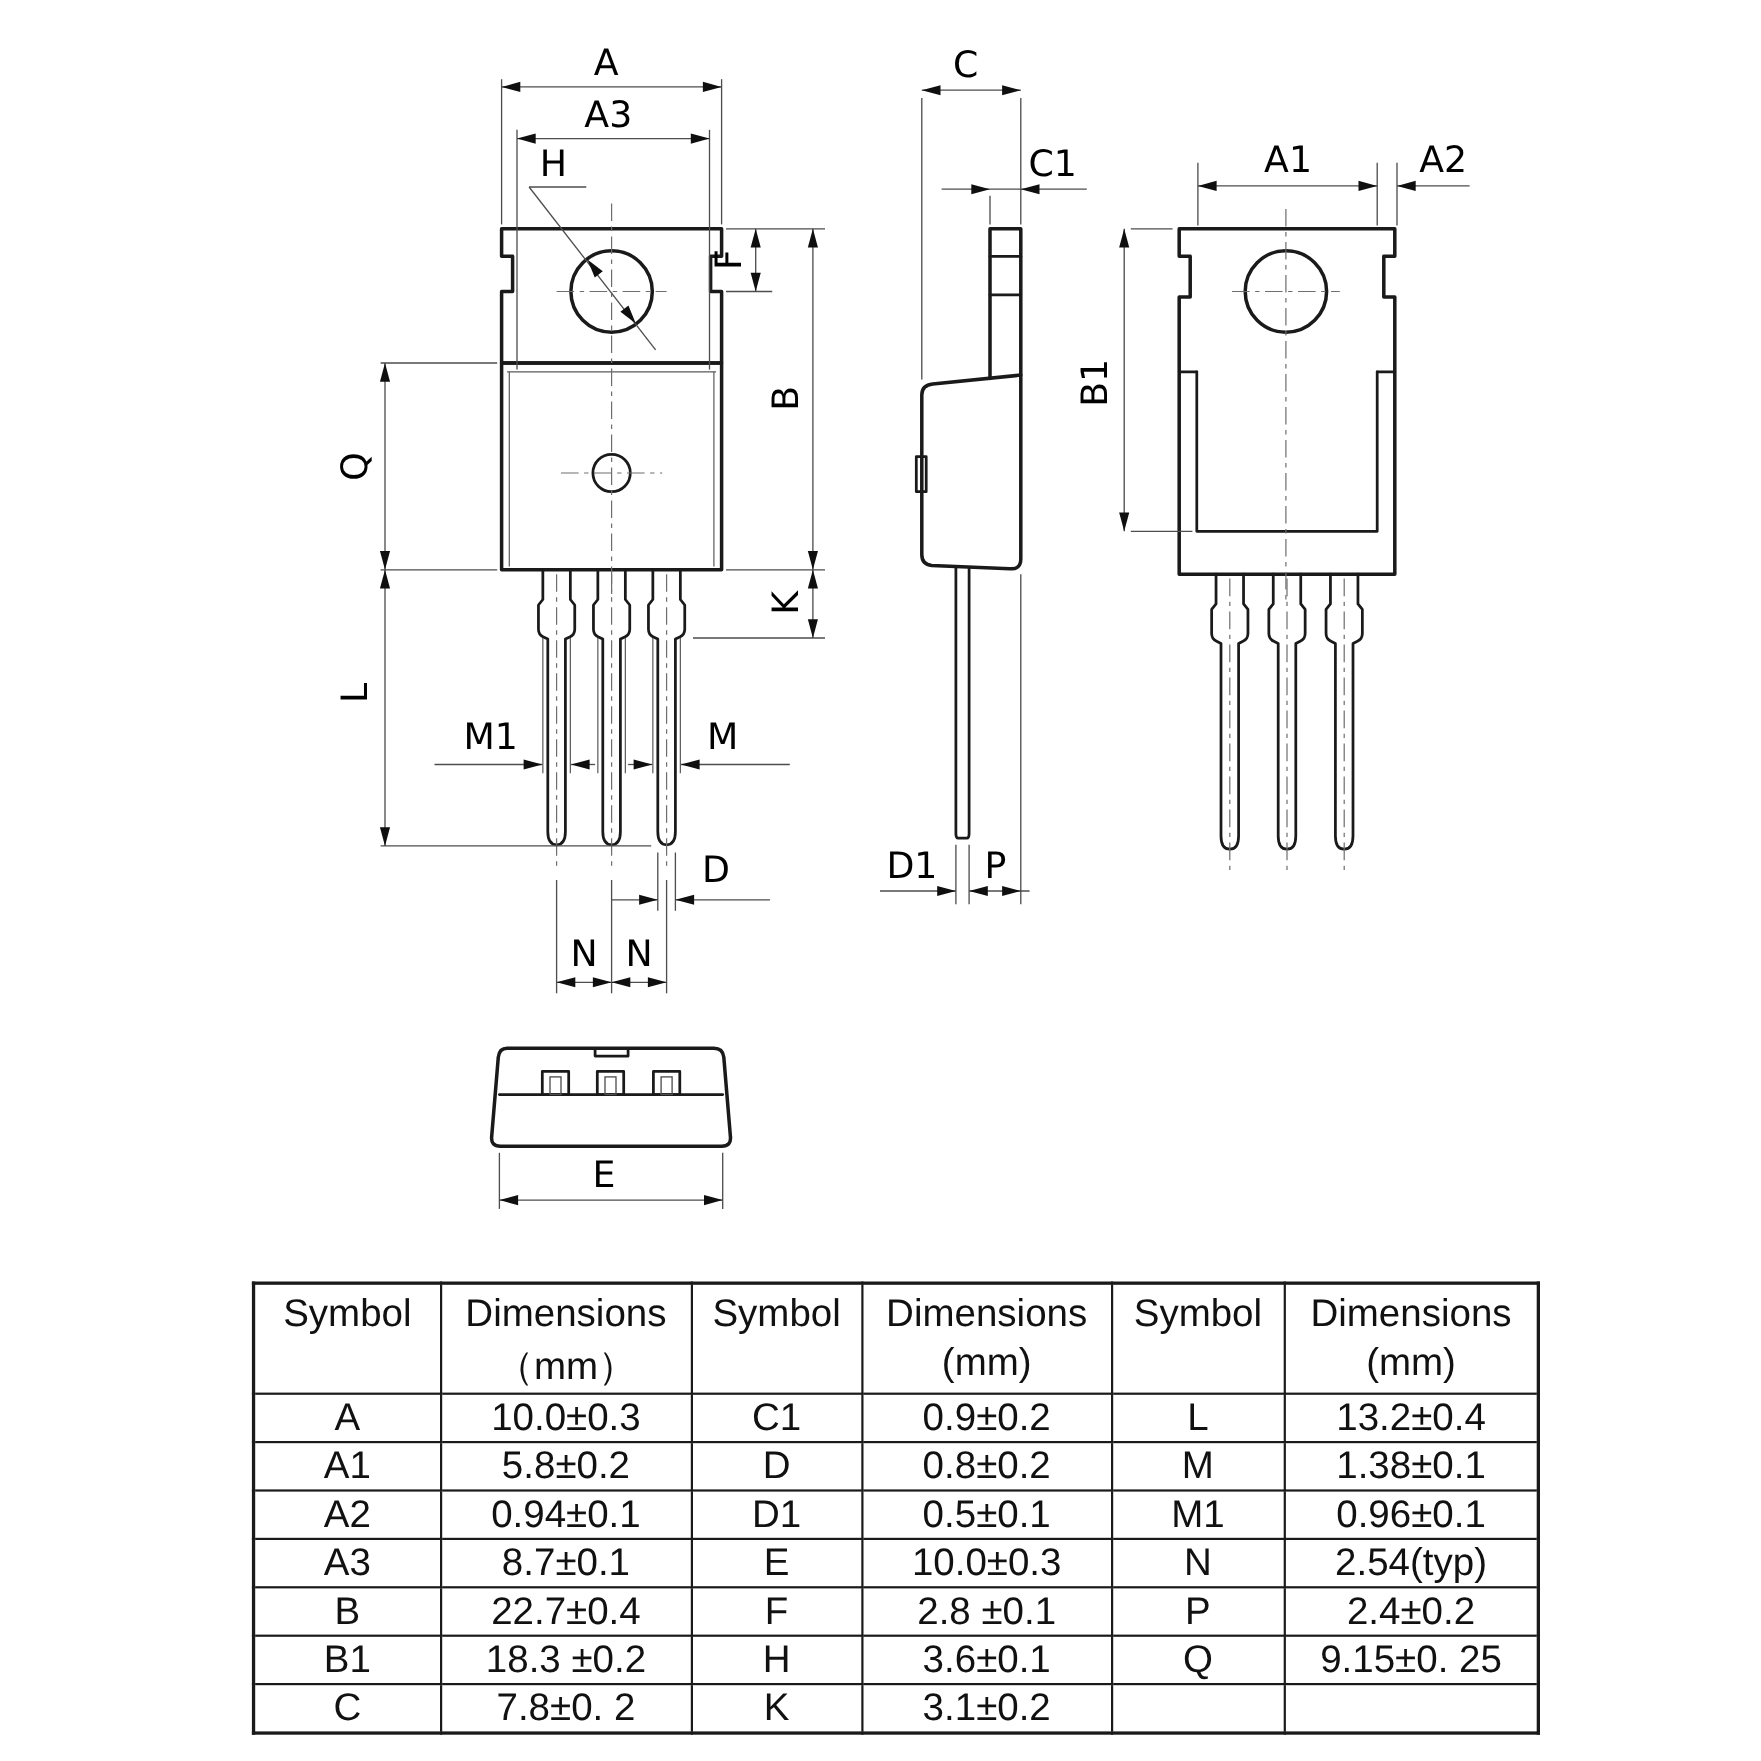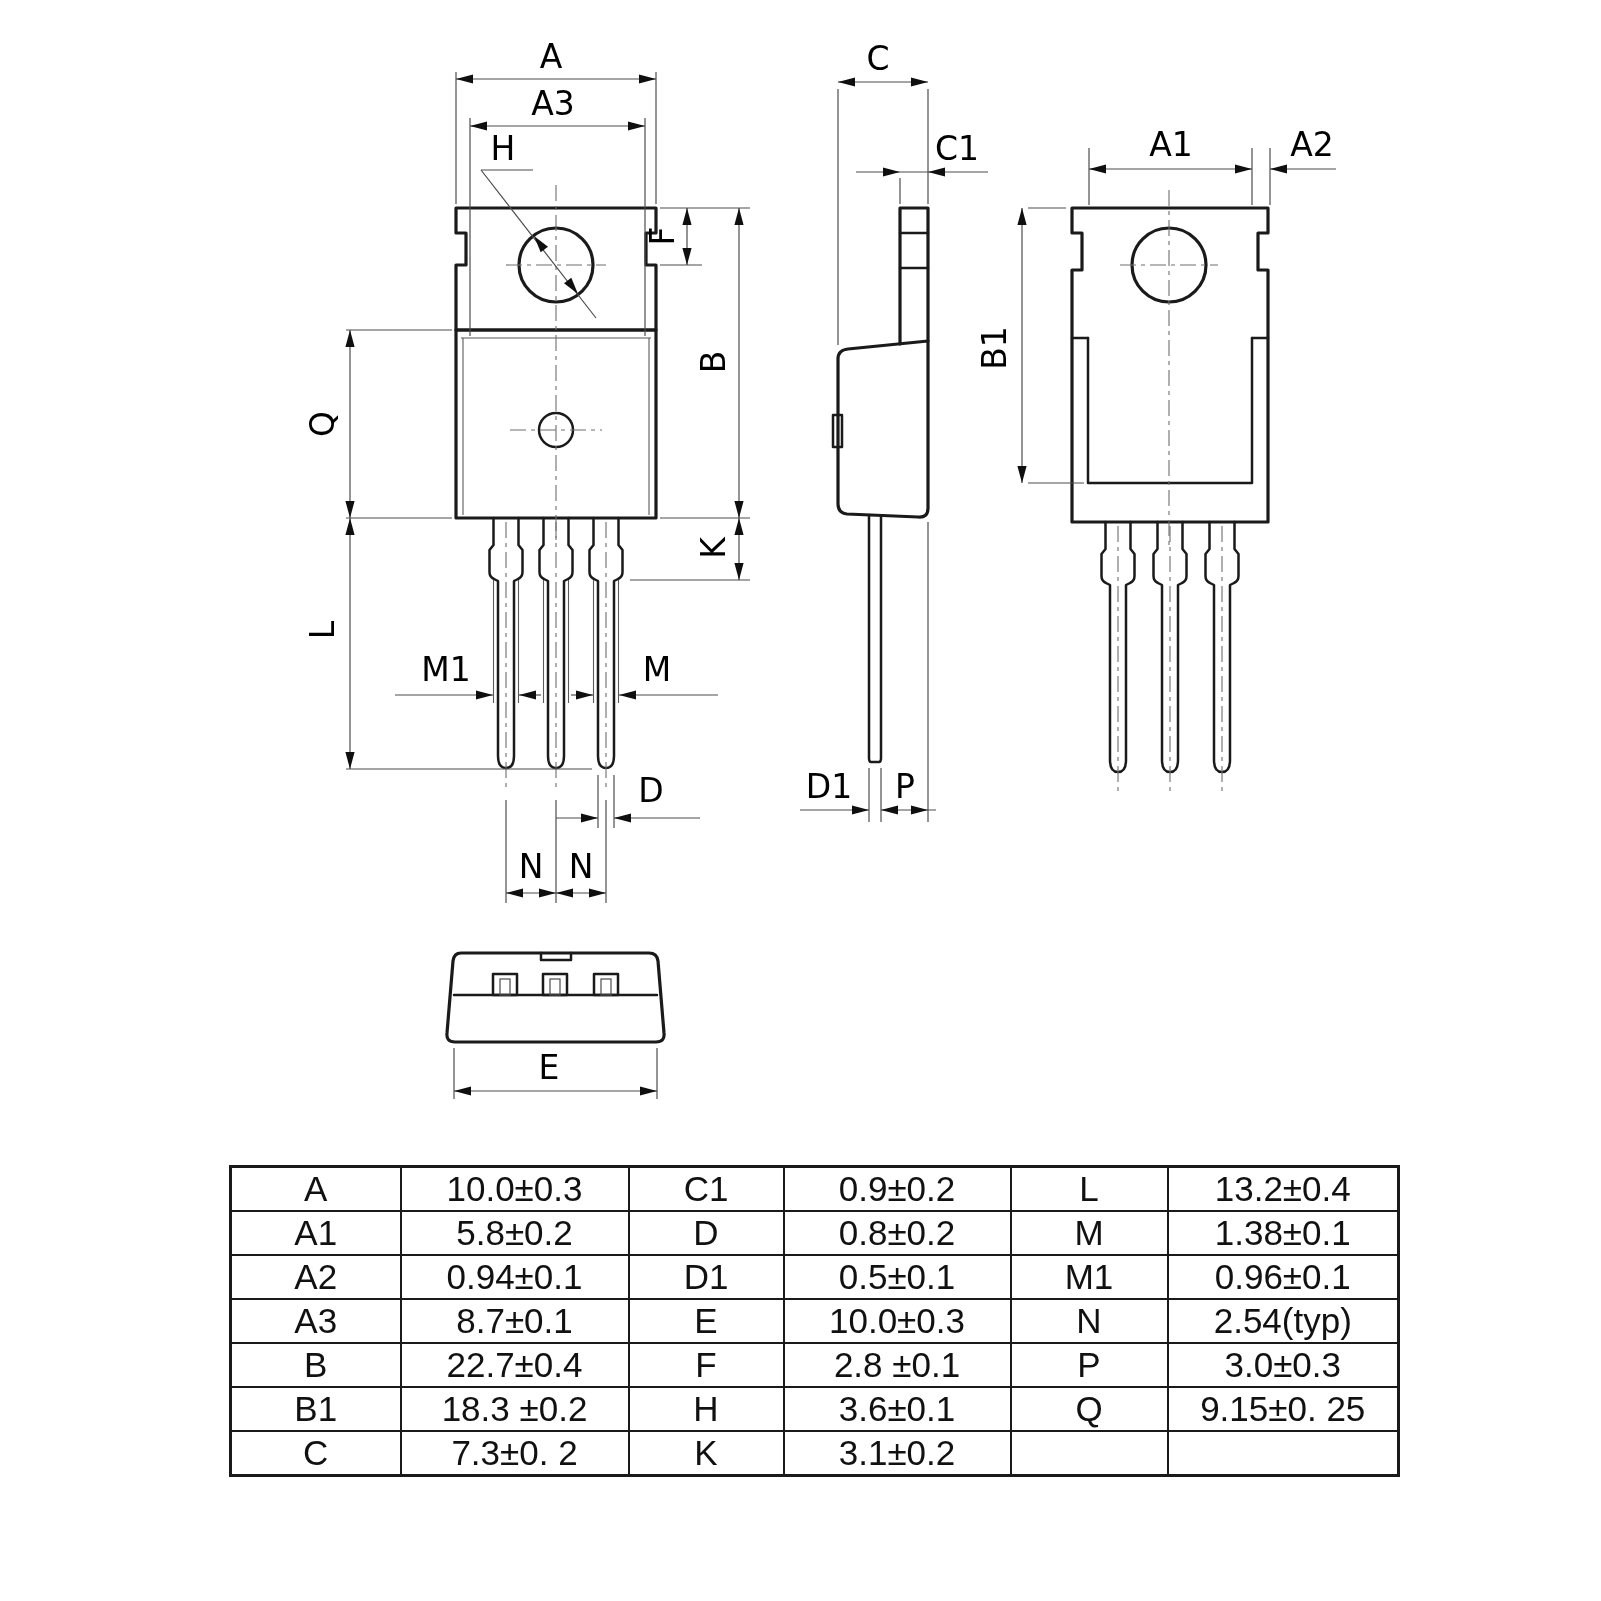--- a/index.html
+++ b/index.html
@@ -278,20 +278,43 @@
 <table id="dimtable">
   <colgroup>
     <col style="width:170px">
         <col style="width:228px">
         <col style="width:155px">
     <col style="width:227px">
         <col style="width:157px">
         <col style="width:231px">
   </colgroup>
   <tbody>
+        <tr>
+    <th>
+            <div>Symbol</div>
+          </th>
+    <th>
+      <div>Dimensions</div>
+            <div class="unit">（mm）</div>
+    </th>
+    <th>
+            <div>Symbol</div>
+          </th>
+    <th>
+      <div>Dimensions</div>
+            <div class="unit">(mm)</div>
+    </th>
+    <th>
+            <div>Symbol</div>
+          </th>
+    <th>
+      <div>Dimensions</div>
+            <div class="unit">(mm)</div>
+    </th>
+  </tr>
   <tr>
     <td>A</td>
     <td>10.0±0.3</td>
     <td>C1</td>
     <td>0.9±0.2</td>
     <td>L</td>
     <td>13.2±0.4</td>
   </tr>
   <tr>
     <td>A1</td>
@@ -316,33 +339,33 @@
     <td>10.0±0.3</td>
     <td>N</td>
     <td>2.54(typ)</td>
   </tr>
   <tr>
     <td>B</td>
     <td>22.7±0.4</td>
     <td>F</td>
     <td>2.8 ±0.1</td>
     <td>P</td>
-    <td>3.0±0.3</td>
+    <td>2.4±0.2</td>
   </tr>
   <tr>
     <td>B1</td>
     <td>18.3 ±0.2</td>
     <td>H</td>
     <td>3.6±0.1</td>
     <td>Q</td>
     <td>9.15±0. 25</td>
   </tr>
   <tr>
     <td>C</td>
-    <td>7.3±0. 2</td>
+    <td>7.8±0. 2</td>
     <td>K</td>
     <td>3.1±0.2</td>
     <td></td>
     <td></td>
   </tr>
 </tbody>
     </table>
 
 </div>
 

